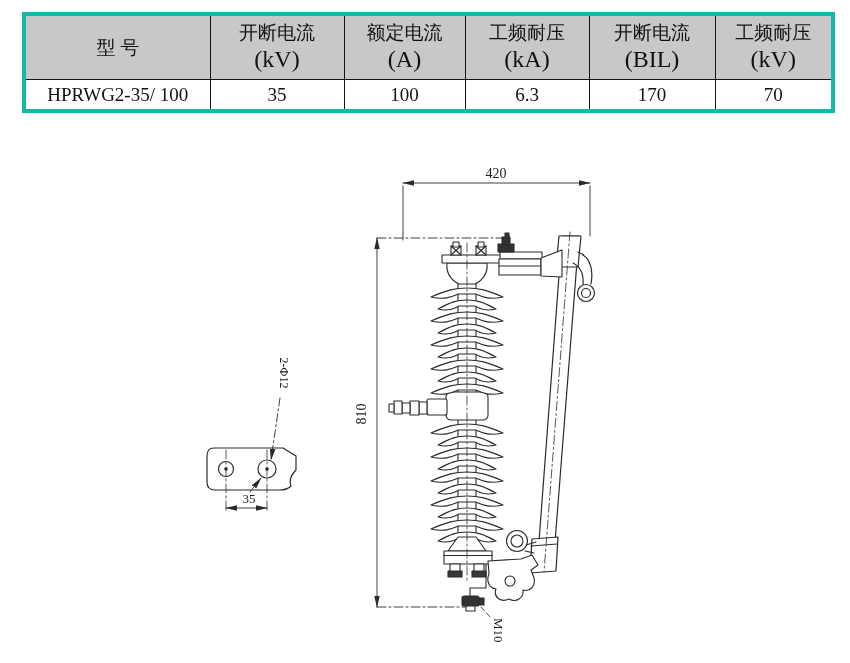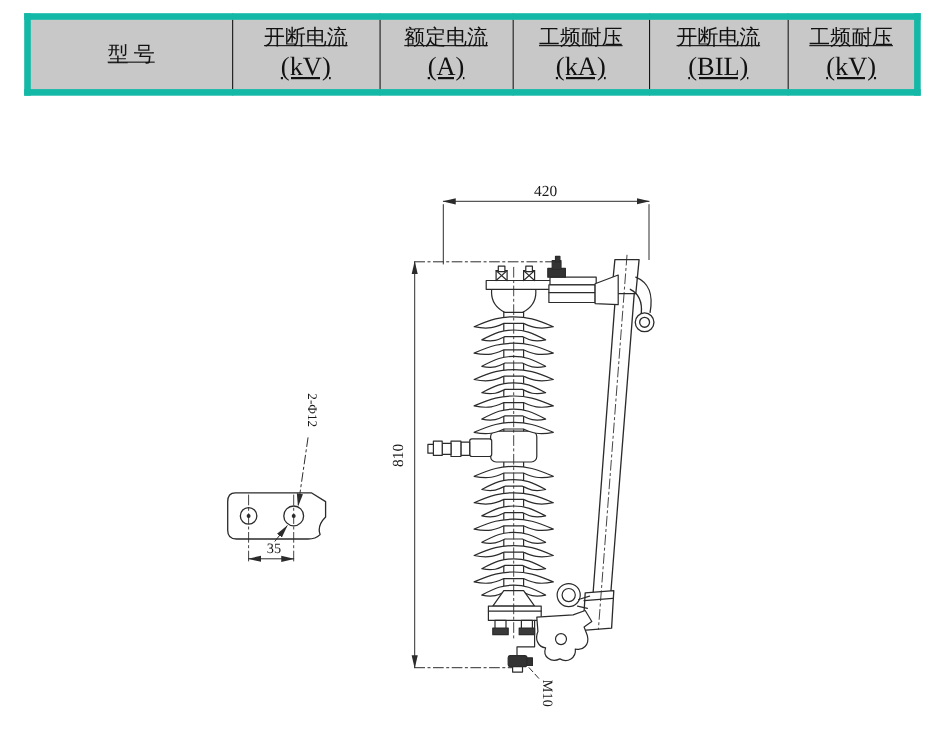--- a/index.html
+++ b/index.html
@@ -4,21 +4,21 @@
 <style>
   html,body{margin:0;padding:0;background:#fff;}
   .page{position:relative;width:850px;height:663px;background:#ffffff;overflow:hidden;
         font-family:"Liberation Serif","DejaVu Serif",serif;color:#111;}
   table.spec{position:absolute;left:22px;top:12px;width:809px;border-collapse:collapse;
              table-layout:fixed;}
   table.spec th,table.spec td{border:1.5px solid #141414;text-align:center;vertical-align:middle;
              font-weight:normal;padding:0;}
   table.spec th{background:#c8c8c8;height:63px;font-size:19px;line-height:1.25;}
   table.spec td{height:29px;font-size:19px;background:#ffffff;}
-  table.spec{border:6px solid #14b8a6;text-decoration:underline;}
+  table.spec{border:4px solid #14b8a6;}
   .hdr2{font-size:24px;display:block;}
   svg text{font-family:"Liberation Serif","DejaVu Serif",serif;fill:#1a1a1a;}
 </style>
 </head>
 <body>
 
 <div class="page">
 
   <table class="spec">
     <colgroup>
@@ -33,20 +33,28 @@
       <tr>
         <th><span>型 号</span><span class="hdr2"></span></th>
         <th><span>开断电流</span><span class="hdr2">(kV)</span></th>
         <th><span>额定电流</span><span class="hdr2">(A)</span></th>
         <th><span>工频耐压</span><span class="hdr2">(kA)</span></th>
         <th><span>开断电流</span><span class="hdr2">(BIL)</span></th>
         <th><span>工频耐压</span><span class="hdr2">(kV)</span></th>
       </tr>
     </thead>
     <tbody>
+      <tr>
+        <td>HPRWG2-35/ 100</td>
+        <td>35</td>
+        <td>100</td>
+        <td>6.3</td>
+        <td>170</td>
+        <td>70</td>
+      </tr>
     </tbody>
   </table>
 
   <svg width="850" height="523" viewBox="0 140 850 523" style="position:absolute;left:0;top:140px;" stroke-linecap="round" stroke-linejoin="round">
     <defs>
       <marker id="ae" markerWidth="12" markerHeight="7" refX="11.3" refY="3.5" orient="auto" markerUnits="userSpaceOnUse">
         <path d="M12 3.5 L0 0.7 L0 6.3 Z" fill="#2b2b2b"></path>
       </marker>
       <marker id="as" markerWidth="12" markerHeight="7" refX="0.7" refY="3.5" orient="auto" markerUnits="userSpaceOnUse">
         <path d="M0 3.5 L12 0.7 L12 6.3 Z" fill="#2b2b2b"></path>

